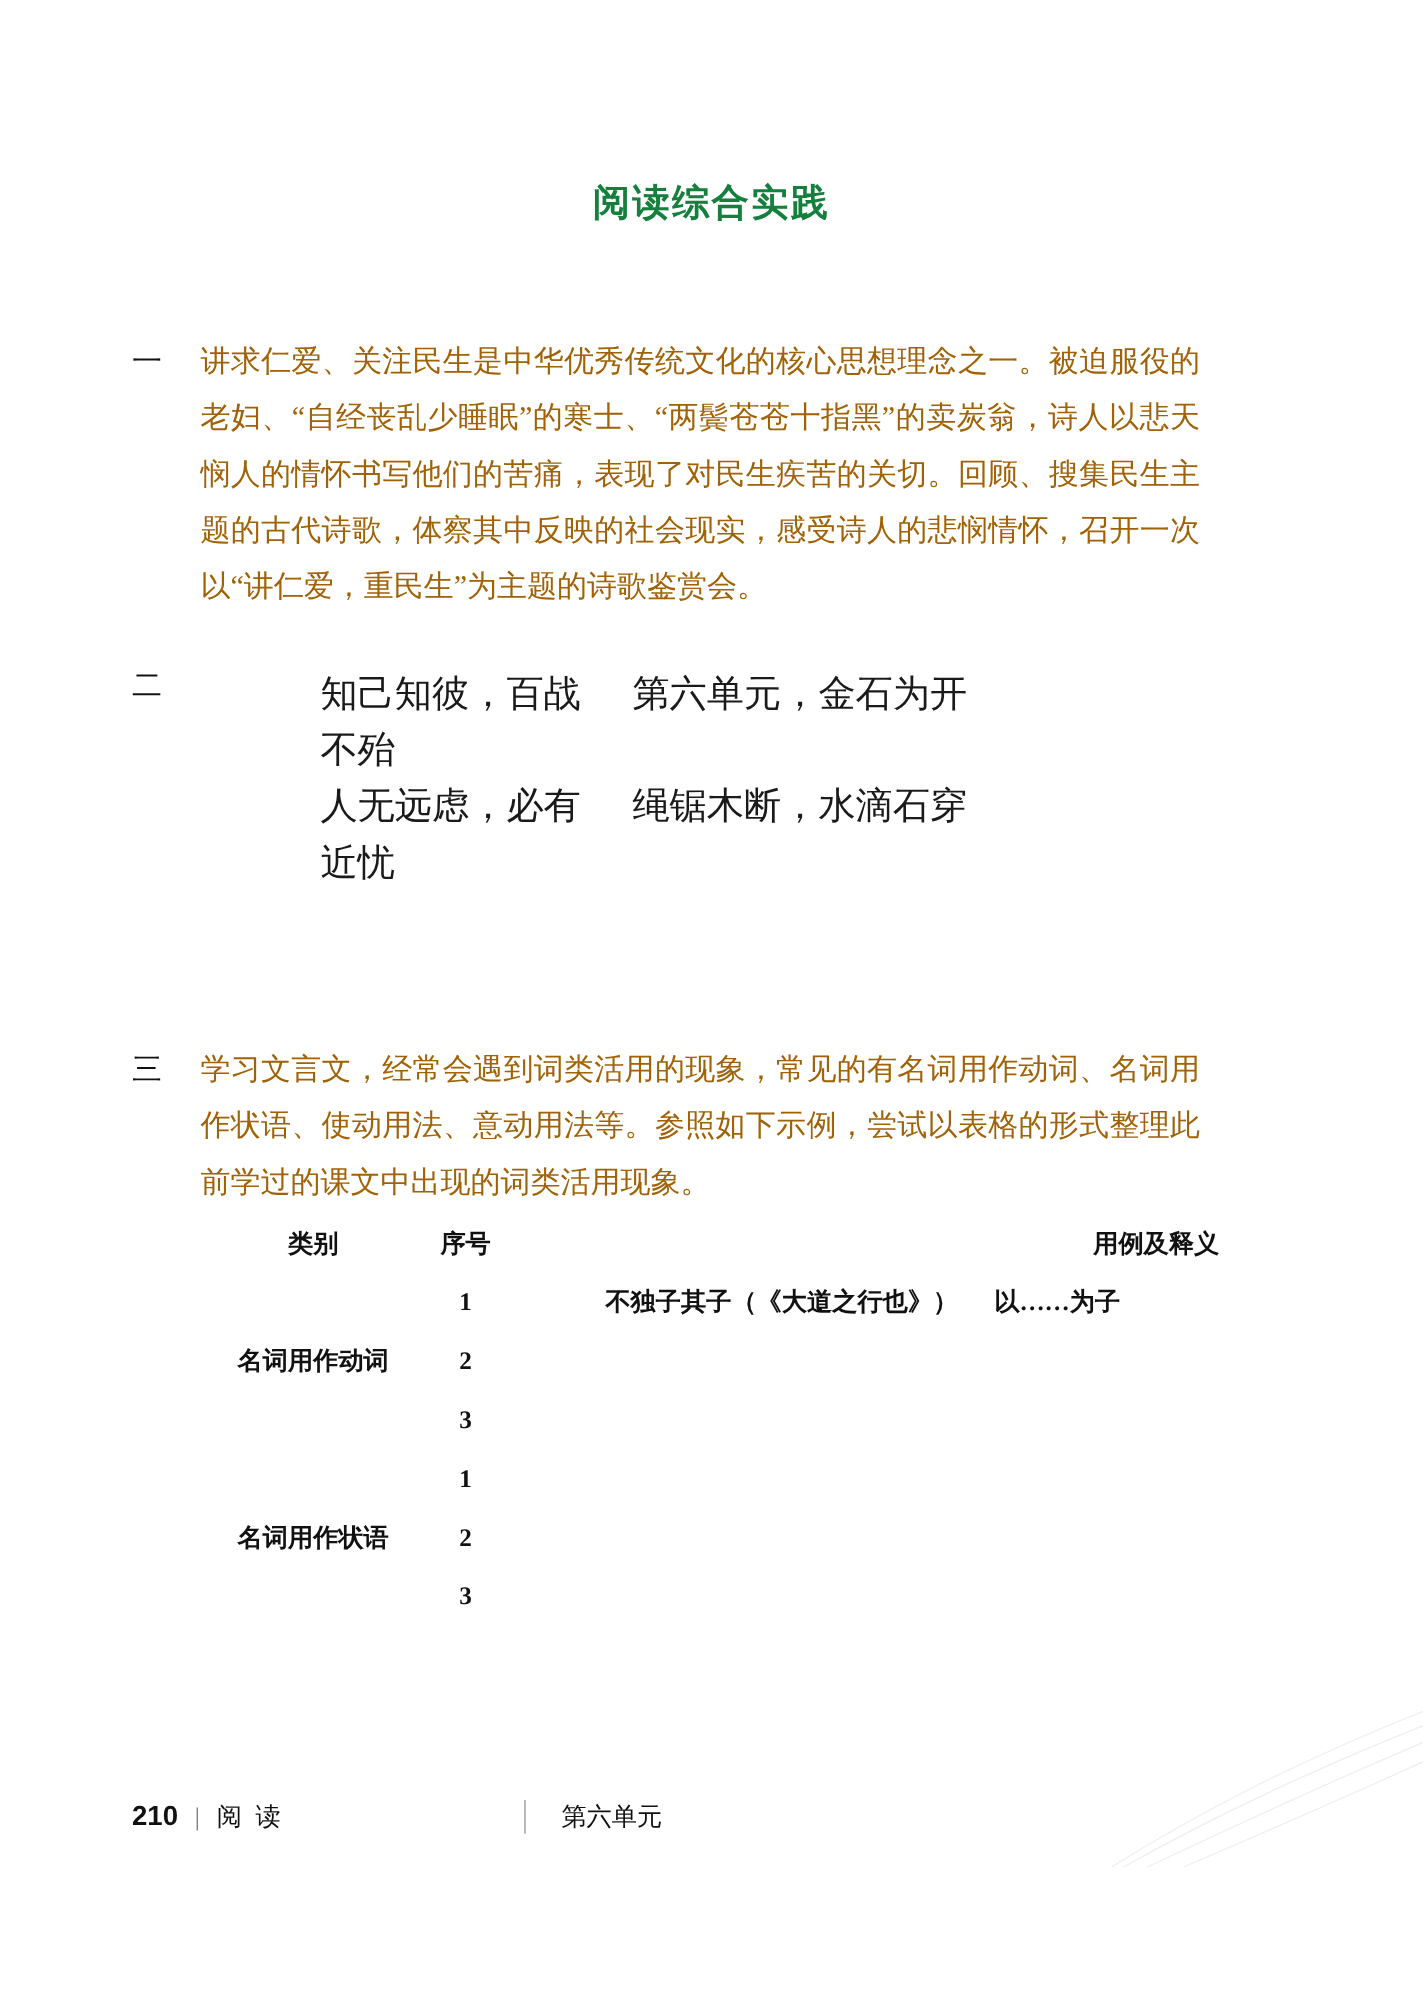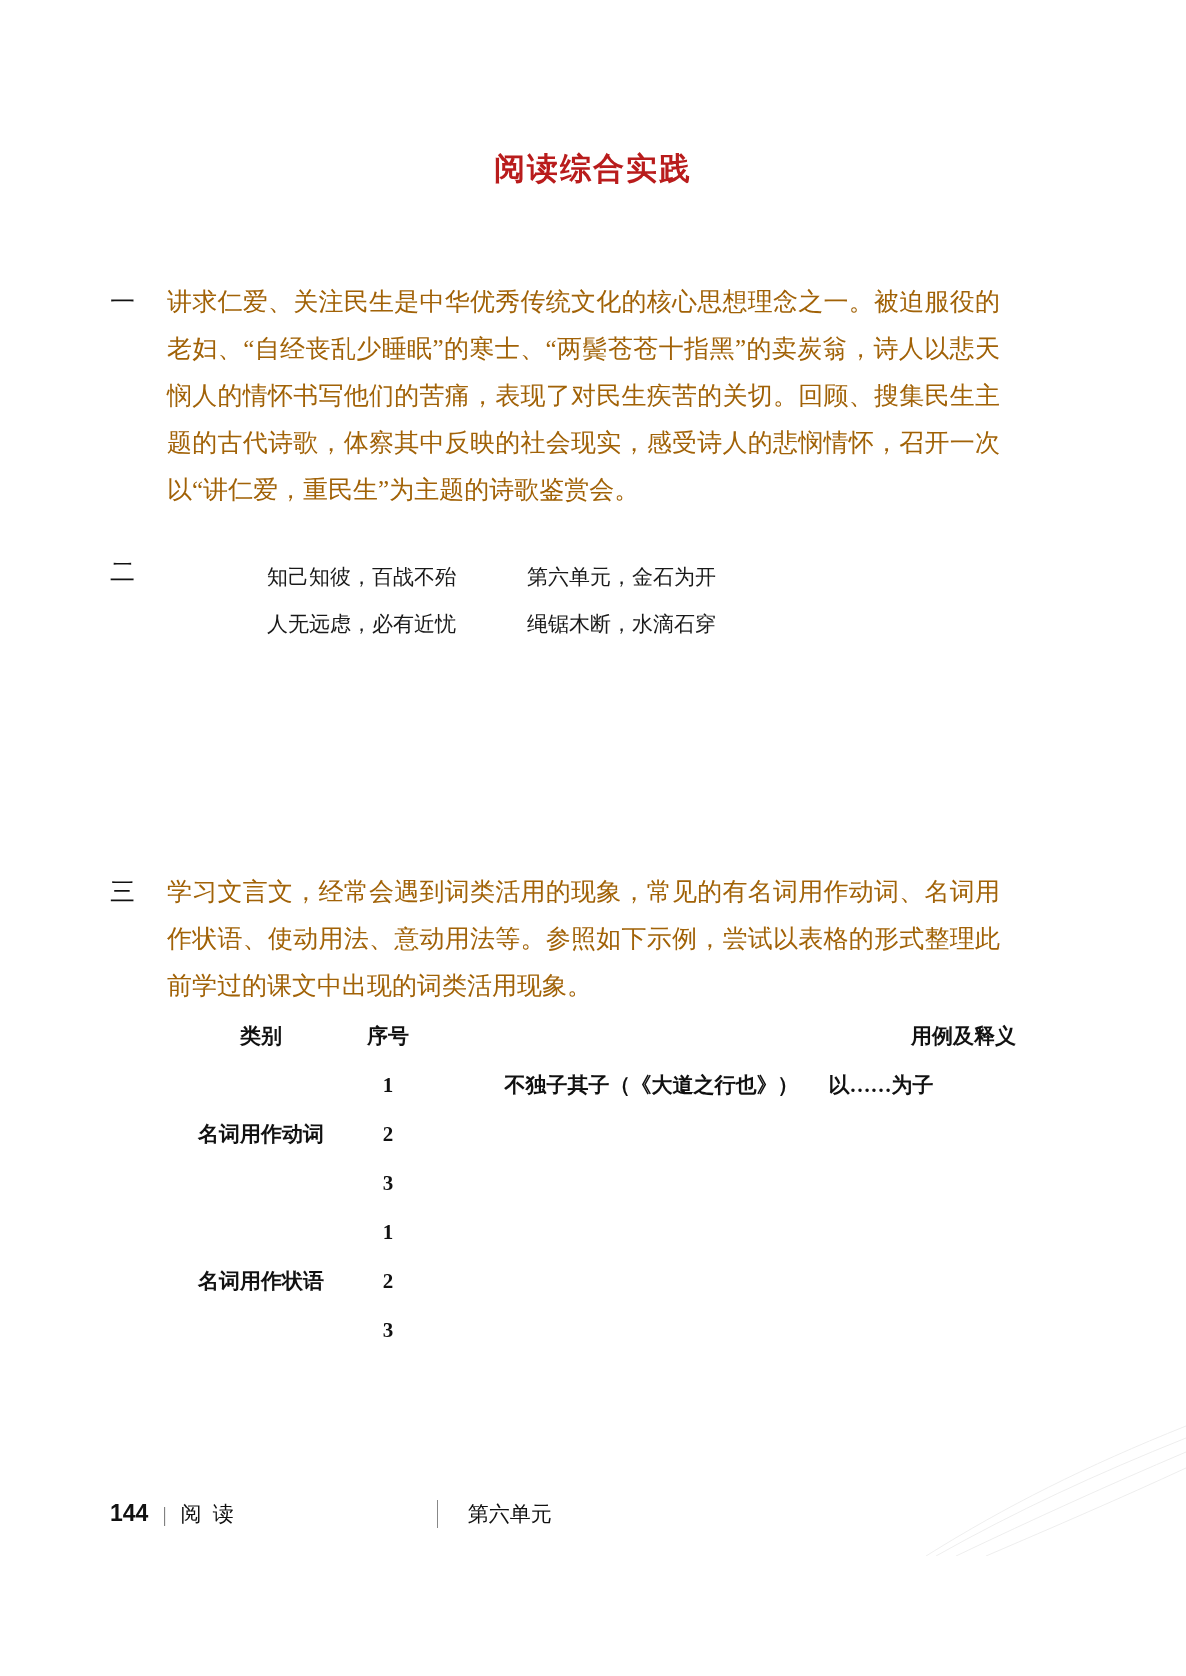--- a/index.html
+++ b/index.html
@@ -24,21 +24,21 @@
 
   
   .page-title {
     position: absolute;
     top: 148px;
     left: 0;
     width: 1186px;
     text-align: center;
     font-size: 31px;
     font-weight: bold;
-    color: #b91c1c;
+    color: #15803d;
     letter-spacing: 2px;
   }
 
   
   .exercise {
     position: absolute;
     left: 110px;
     width: 890px;
   }
   .ex-num {
@@ -61,21 +61,21 @@
   }
 
   #ex1 { top: 278px; }
   #ex2 { top: 548px; }
   #ex3 { top: 868px; }
 
   
   .sayings {
     margin-left: 57px;
     margin-top: 6px;
-    font-size: 21px;
+    font-size: 31px;
     line-height: 47px;
   }
   .sayings .row {
     display: flex;
   }
   .sayings .col-a {
     width: 330px;
     padding-left: 100px;
     box-sizing: border-box;
   }
@@ -246,19 +246,19 @@
   <svg class="texture" viewBox="0 0 260 200" preserveAspectRatio="none">
     <g stroke="#cfcfcf" stroke-width="1" fill="none">
       <path d="M0,200 C80,150 160,110 260,70"></path>
       <path d="M10,200 C90,155 170,118 260,82"></path>
       <path d="M30,200 C110,162 180,130 260,96"></path>
       <path d="M60,200 C130,170 195,142 260,112"></path>
     </g>
   </svg>
 
   <div class="footer">
-    <span class="pnum">144</span>
+    <span class="pnum">210</span>
     <span class="sep">|</span>
     <span class="sect">阅 读</span>
     <span class="unit">第六单元</span>
   </div>
 
 </div>
 
 </body></html>

